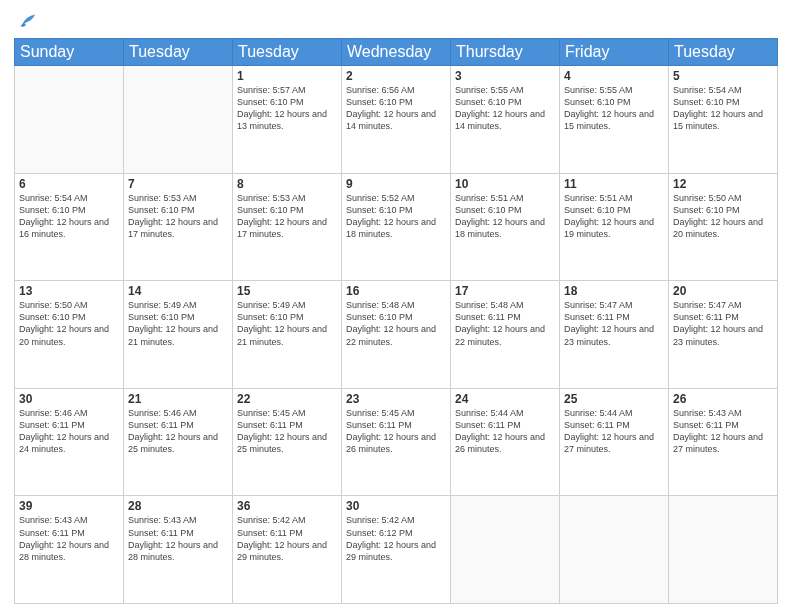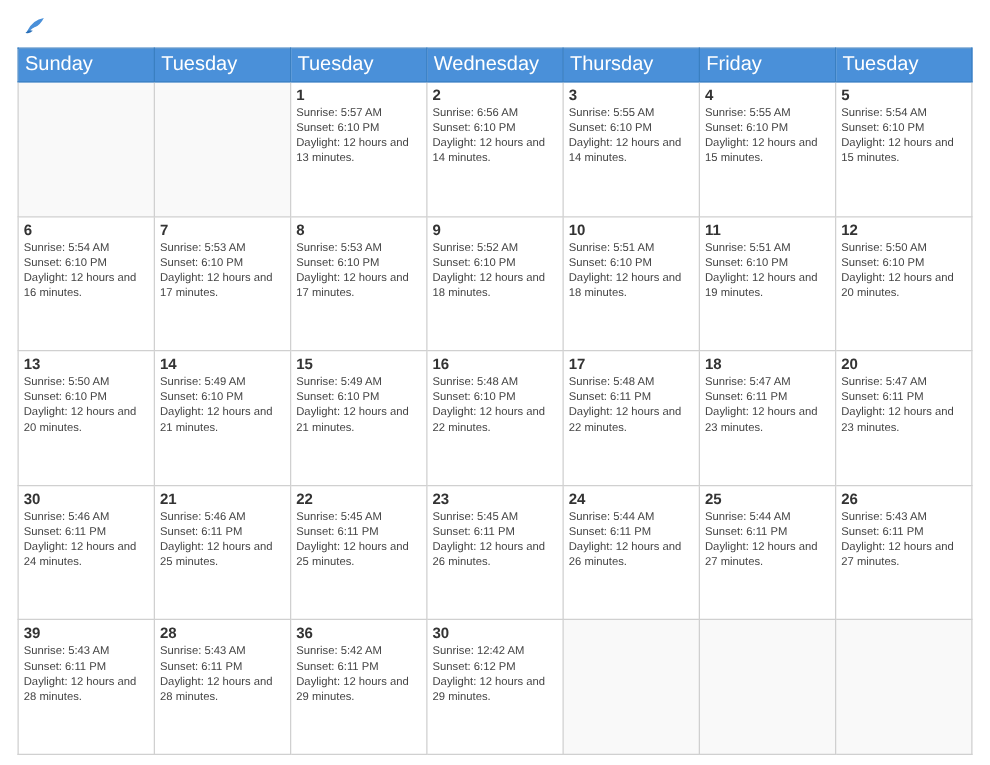--- a/index.html
+++ b/index.html
@@ -314,21 +314,21 @@
 Daylight: 12 hours and 28 minutes.</div>
           </td>
           <td>
             <span class="day-num">36</span>
             <div class="day-info">Sunrise: 5:42 AM
 Sunset: 6:11 PM
 Daylight: 12 hours and 29 minutes.</div>
           </td>
           <td>
             <span class="day-num">30</span>
-            <div class="day-info">Sunrise: 12:42 AM
+            <div class="day-info">Sunrise: 5:42 AM
 Sunset: 6:12 PM
 Daylight: 12 hours and 29 minutes.</div>
           </td>
           <td class="empty"></td>
           <td class="empty"></td>
           <td class="empty"></td>
         </tr>
       </tbody>
   </table>
 </div>

